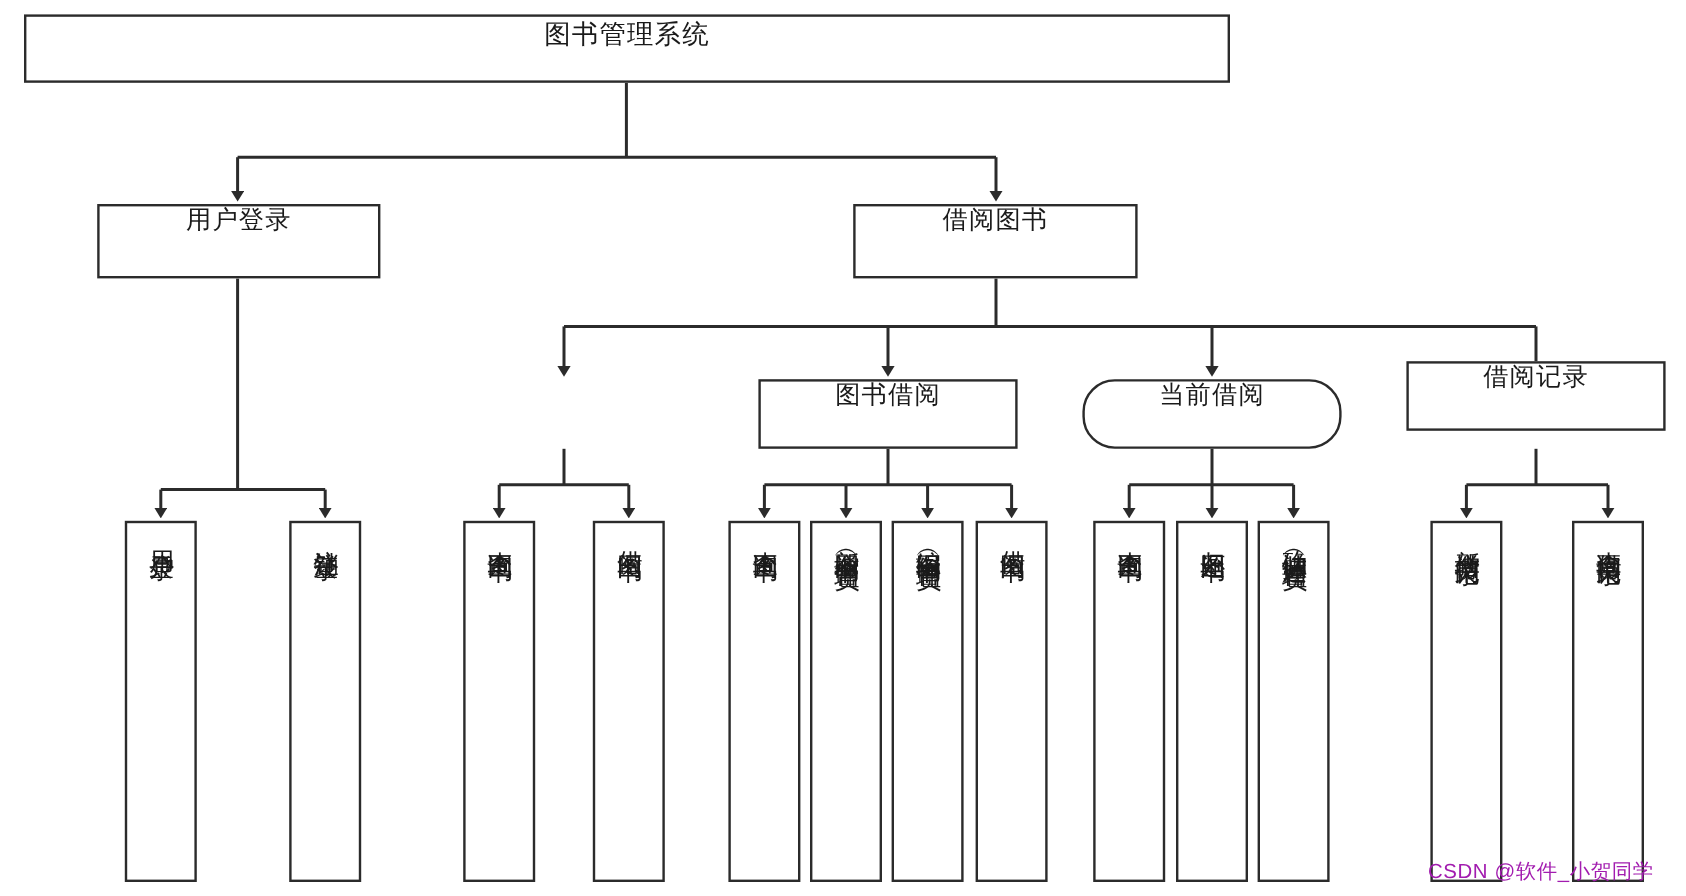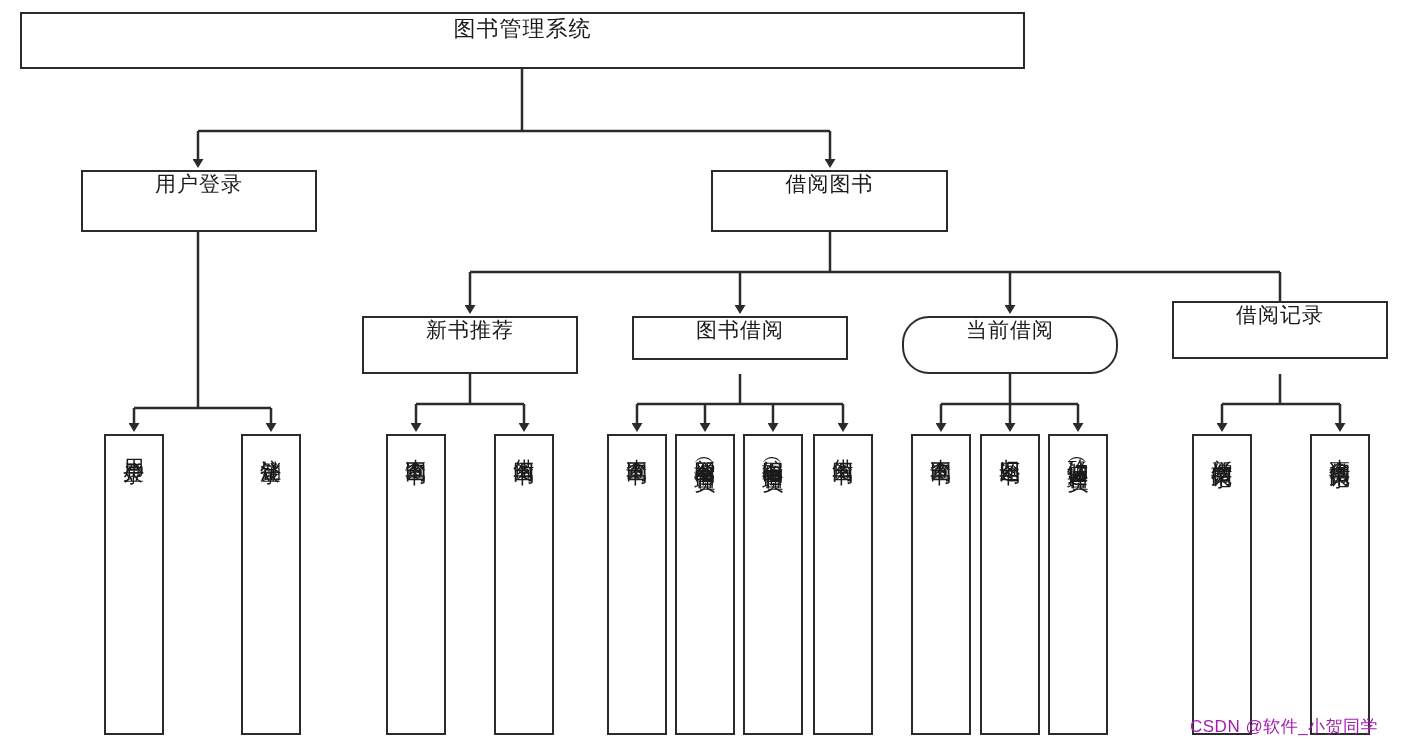--- a/index.html
+++ b/index.html
@@ -125,25 +125,22 @@
   </div>
 
   <div class="node node-h" style="left:81px; top:170px; width:236px; height:62px;">
     <span>用户登录</span>
   </div>
 
   <div class="node node-h" style="left:711px; top:170px; width:237px; height:62px;">
     <span>借阅图书</span>
   </div>
 
-  <div class="node node-h" style="left:362px; top:316px; width:216px; height:58px;">
-    <span>新书推荐</span>
-  </div>
-
-  <div class="node node-h" style="left:632px; top:316px; width:216px; height:44px;">
+
+  <div class="node node-h" style="left:632px; top:316px; width:216px; height:58px;">
     <span>图书借阅</span>
   </div>
 
   <div class="node node-h" style="left:902px; top:316px; width:216px; height:58px;border-radius:27px;">
     <span>当前借阅</span>
   </div>
 
   <div class="node node-h" style="left:1172px; top:301px; width:216px; height:58px;">
     <span>借阅记录</span>
   </div>

